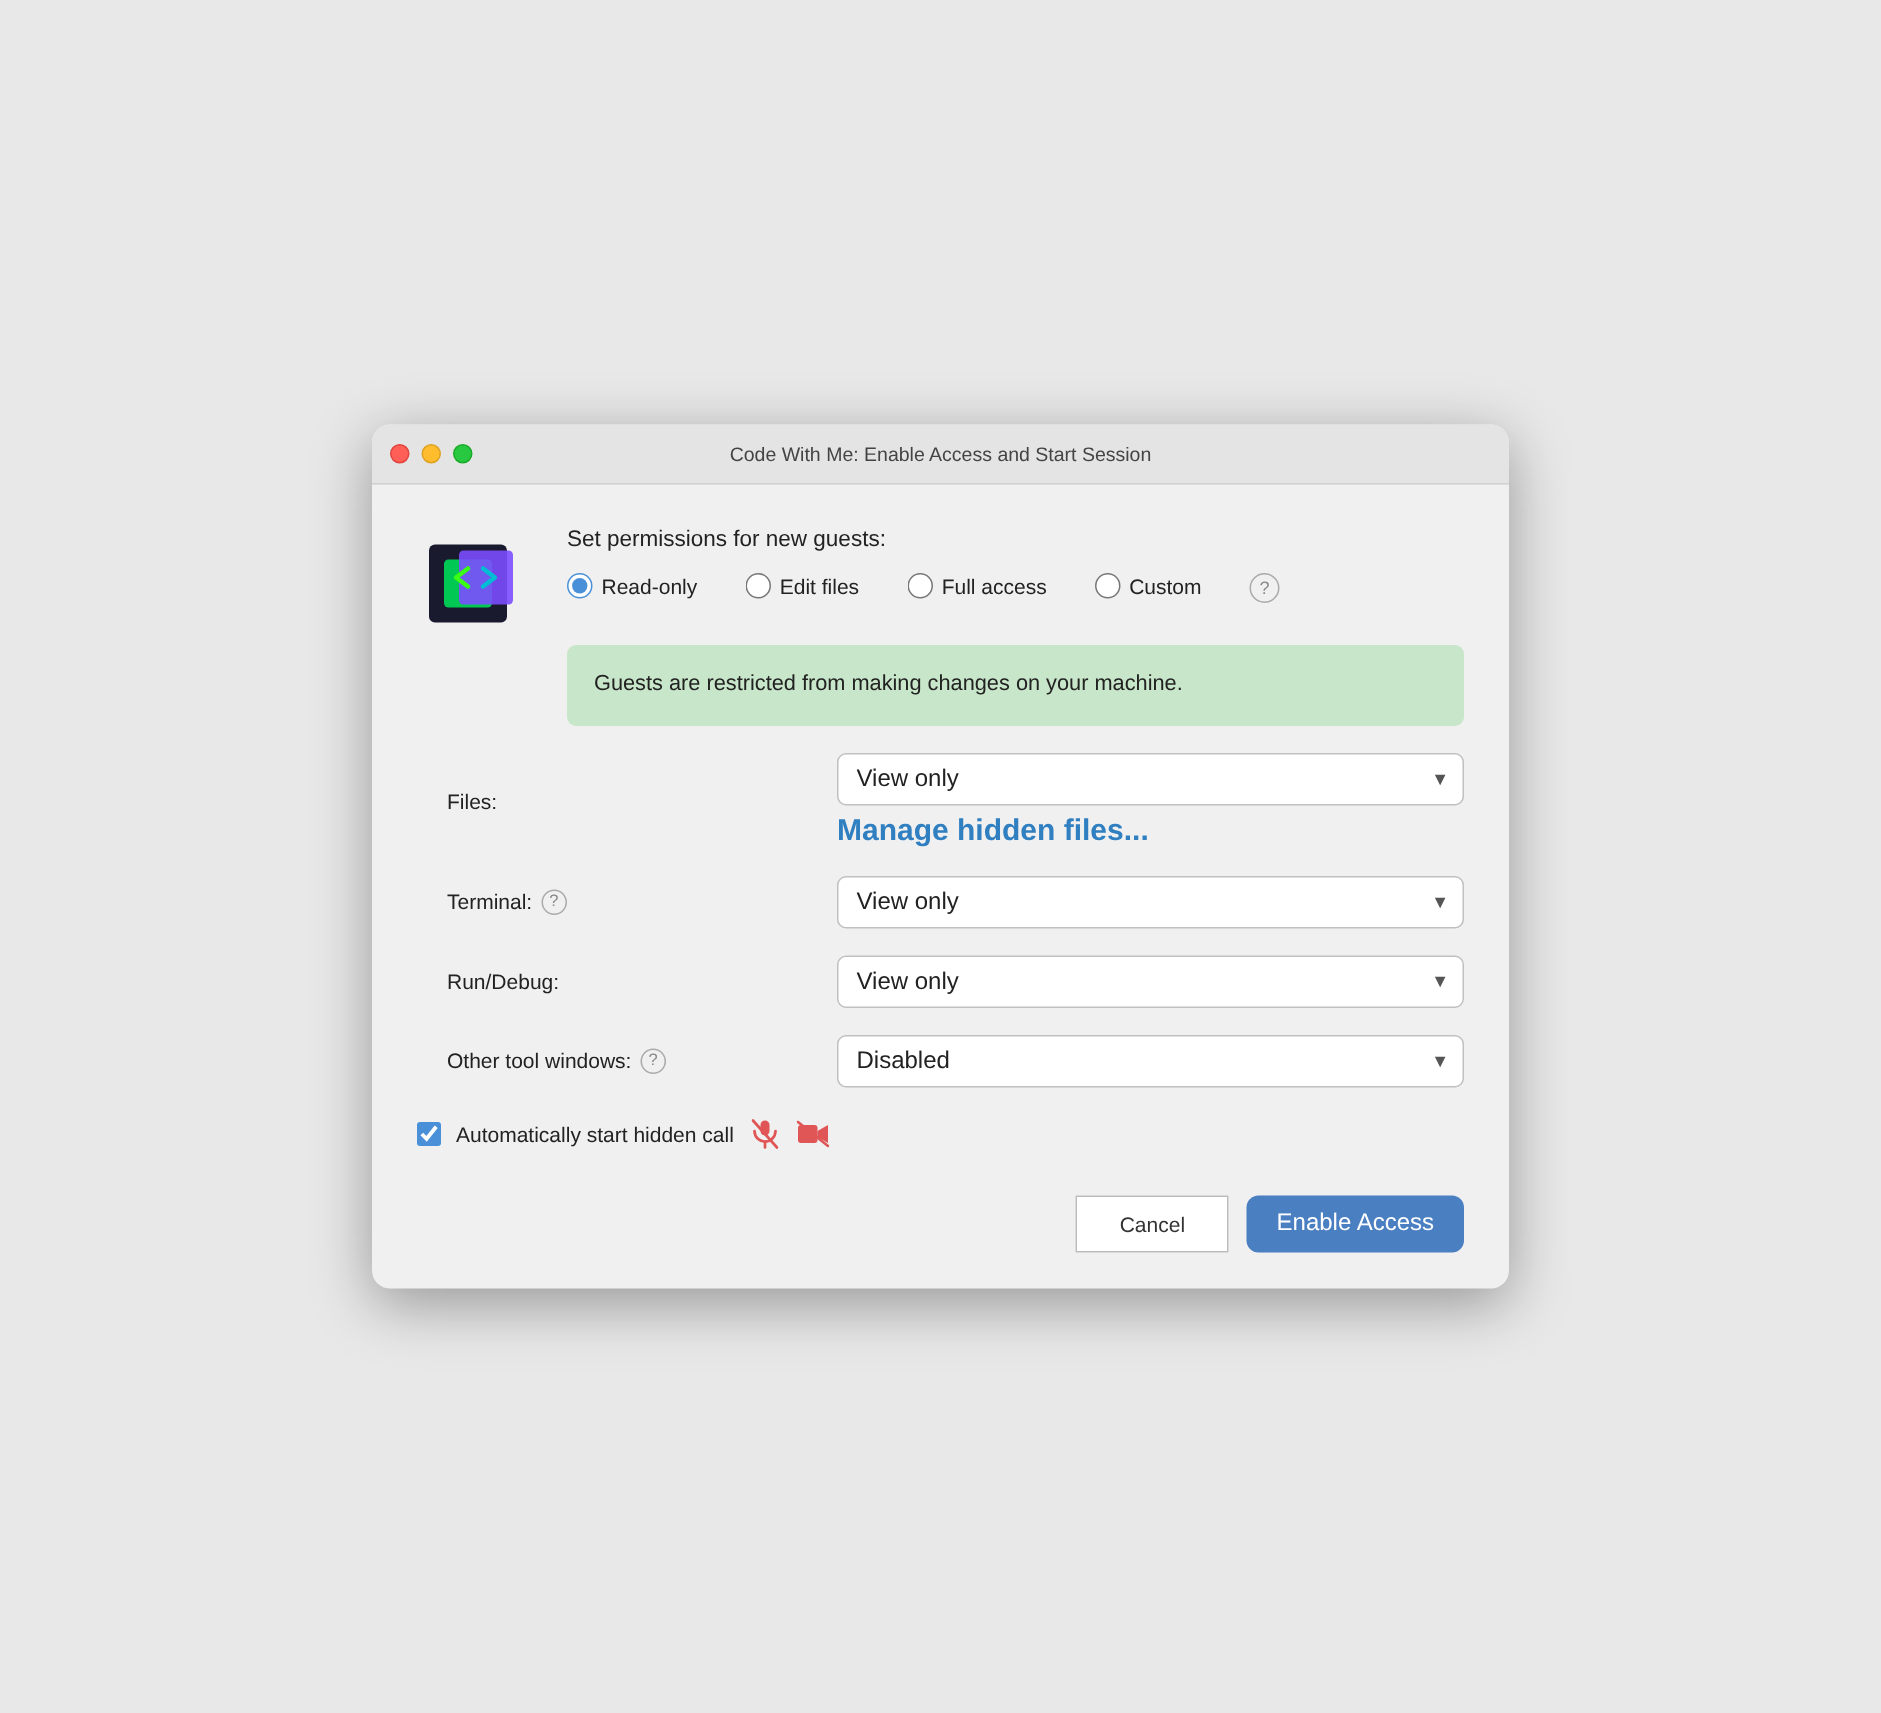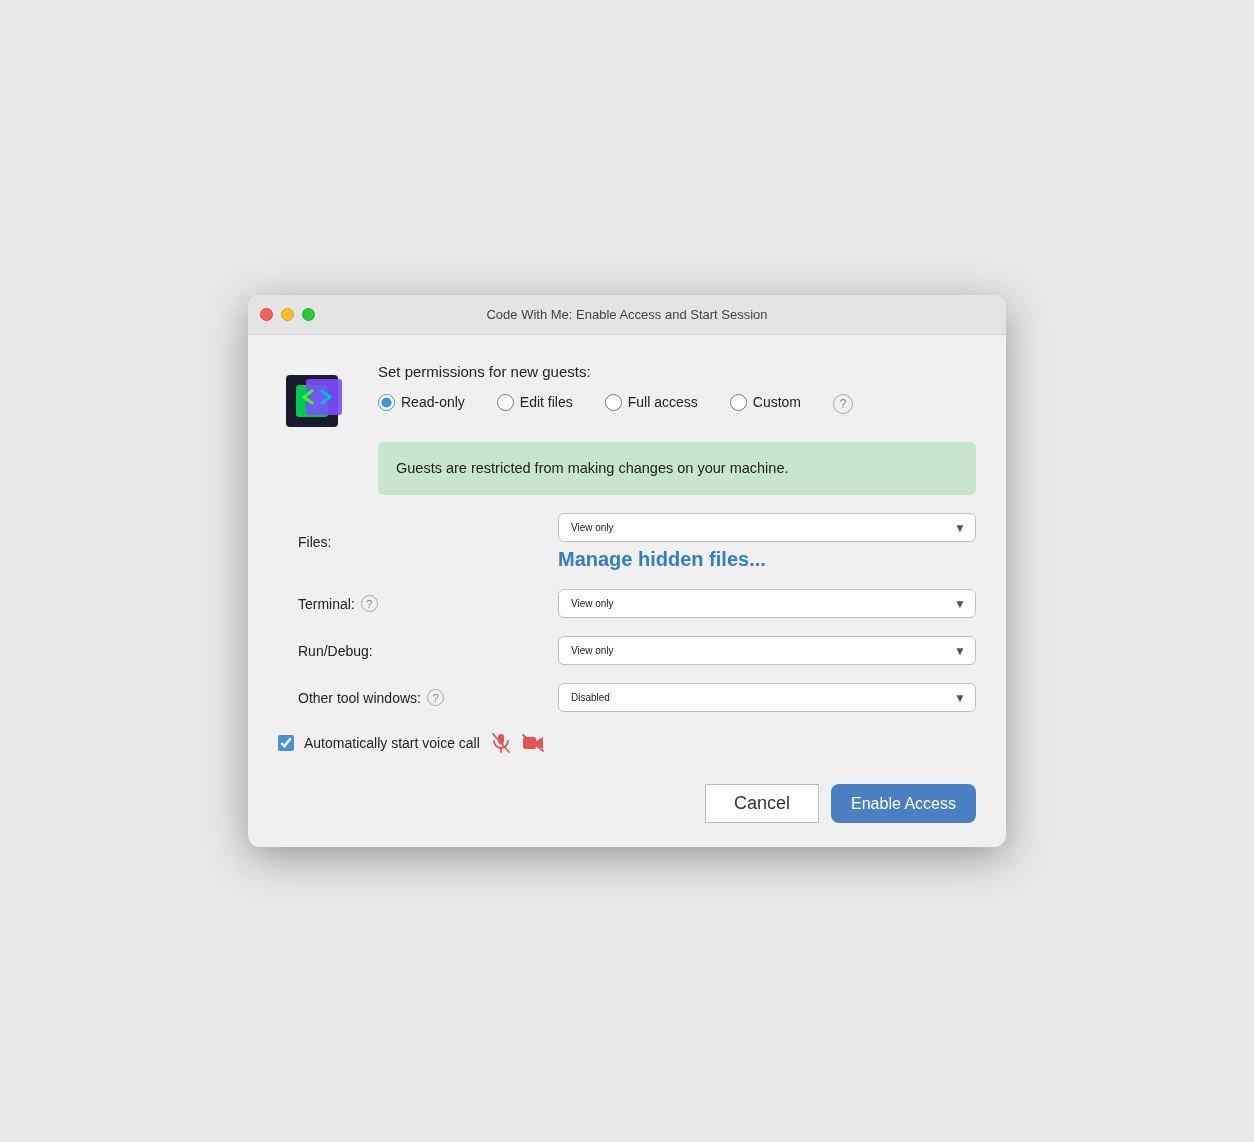--- a/index.html
+++ b/index.html
@@ -192,21 +192,21 @@
     }
 
     .detail-select {
       width: 100%;
       appearance: none;
       -webkit-appearance: none;
       background: white;
       border: 1px solid #c0c0c0;
       border-radius: 6px;
       padding: 8px 16px 8px 12px;
-      font-size: 10px;
+      font-size: 16px;
       color: #222;
       cursor: pointer;
       outline: none;
     }
 
     .select-arrow {
       position: absolute;
       right: 10px;
       top: 50%;
       transform: translateY(-50%);
@@ -263,21 +263,21 @@
       justify-content: flex-end;
       gap: 12px;
       padding-top: 4px;
     }
 
     .btn-cancel {
       padding: 8px 28px;
       border-radius: 0;
       border: 1px solid #bbb;
       background: white;
-      font-size: 18px;
+      font-size: 14px;
       color: #333;
       cursor: pointer;
     }
 
     .btn-enable {
       padding: 10px 20px;
       border-radius: 8px;
       border: none;
       background: #4a7fc1;
       font-size: 16px;
@@ -400,21 +400,21 @@
           <option>Edit</option>
           <option>Full access</option>
         </select>
         <span class="select-arrow">▼</span>
       </div>
 
     </div>
 
     <div class="voice-call-row">
       <input type="checkbox" class="voice-call-checkbox" checked="" style="">
-      <span class="voice-call-label">Automatically start voice call</span>
+      <span class="voice-call-label">Automatically start hidden call</span>
       <div class="mic-icon">
         <svg width="18" height="20" viewBox="0 0 18 20" fill="none" xmlns="http://www.w3.org/2000/svg">
           <rect x="6" y="1" width="6" height="10" rx="3" fill="#e05555"></rect>
           <path d="M2 8a7 7 0 0 0 14 0" stroke="#e05555" stroke-width="1.8" stroke-linecap="round" fill="none"></path>
           <line x1="9" y1="15" x2="9" y2="19" stroke="#e05555" stroke-width="1.8" stroke-linecap="round"></line>
           <line x1="1" y1="1" x2="17" y2="19" stroke="#e05555" stroke-width="1.8" stroke-linecap="round"></line>
         </svg>
       </div>
       <div class="cam-icon">
         <svg width="22" height="18" viewBox="0 0 22 18" fill="none" xmlns="http://www.w3.org/2000/svg">

